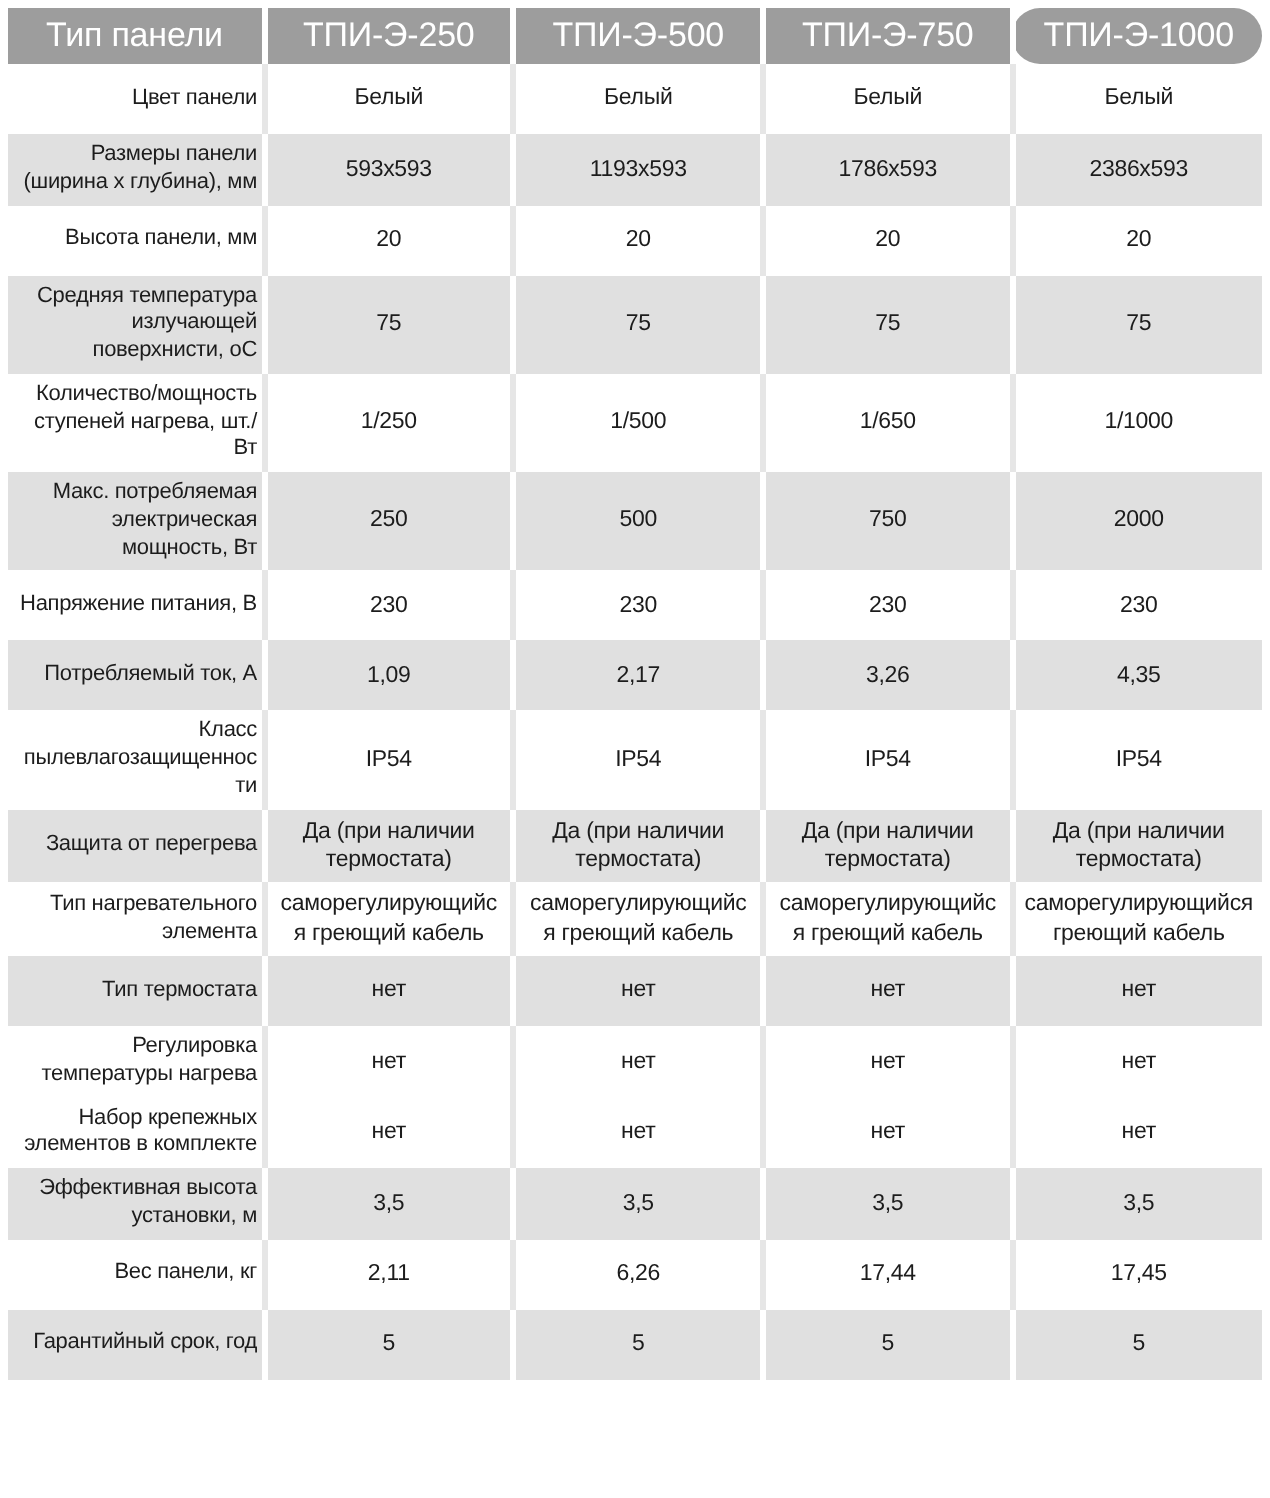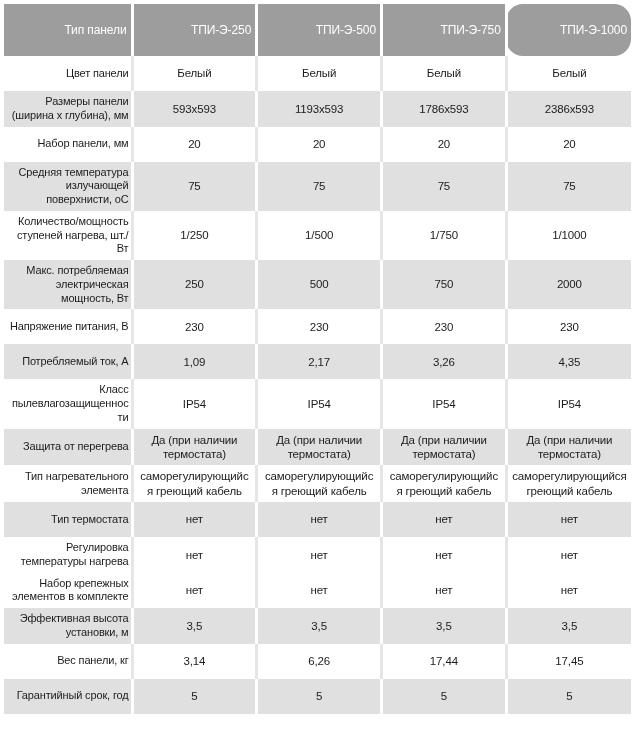--- a/index.html
+++ b/index.html
@@ -23,23 +23,23 @@
     border-collapse:collapse;
     table-layout:fixed;
     width:627px;
   }
   col.label-col{width:128px;}
   col.data-col{width:124.75px;}
   thead th{
     background:var(--header-bg);
     color:var(--header-text);
     font-weight:normal;
-    font-size:12px;
-    text-align:right;
-    height:52px;
+    font-size:17px;
+    text-align:center;
+    height:28px;
     padding:4px 4px;
     border-right:3px solid var(--divider-white);
     letter-spacing:-0.1px;
   }
   thead th:last-child{border-right:none;border-radius:17px;}
   tbody td{
     height:35px;
     padding:4px 4px;
     font-size:11.5px;
     line-height:1.25;
@@ -94,38 +94,38 @@
           <td class="val">Белый</td>
         </tr>
         <tr class="gray">
           <td class="label">Размеры панели (ширина х глубина), мм</td>
           <td class="val">593x593</td>
           <td class="val">1193x593</td>
           <td class="val">1786x593</td>
           <td class="val">2386x593</td>
         </tr>
         <tr class="white">
-          <td class="label">Набор панели, мм</td>
+          <td class="label">Высота панели, мм</td>
           <td class="val">20</td>
           <td class="val">20</td>
           <td class="val">20</td>
           <td class="val">20</td>
         </tr>
         <tr class="gray">
           <td class="label">Средняя температура излучающей поверхнисти, оС</td>
           <td class="val">75</td>
           <td class="val">75</td>
           <td class="val">75</td>
           <td class="val">75</td>
         </tr>
         <tr class="white">
           <td class="label">Количество/мощность ступеней нагрева, шт./Вт</td>
           <td class="val">1/250</td>
           <td class="val">1/500</td>
-          <td class="val">1/750</td>
+          <td class="val">1/650</td>
           <td class="val">1/1000</td>
         </tr>
         <tr class="gray">
           <td class="label">Макс. потребляемая электрическая мощность, Вт</td>
           <td class="val">250</td>
           <td class="val">500</td>
           <td class="val">750</td>
           <td class="val">2000</td>
         </tr>
         <tr class="white">
@@ -186,21 +186,21 @@
         </tr>
         <tr class="gray">
           <td class="label">Эффективная высота установки, м</td>
           <td class="val">3,5</td>
           <td class="val">3,5</td>
           <td class="val">3,5</td>
           <td class="val">3,5</td>
         </tr>
         <tr class="white">
           <td class="label">Вес панели, кг</td>
-          <td class="val">3,14</td>
+          <td class="val">2,11</td>
           <td class="val">6,26</td>
           <td class="val">17,44</td>
           <td class="val">17,45</td>
         </tr>
         <tr class="gray">
           <td class="label">Гарантийный срок, год</td>
           <td class="val">5</td>
           <td class="val">5</td>
           <td class="val">5</td>
           <td class="val">5</td>

